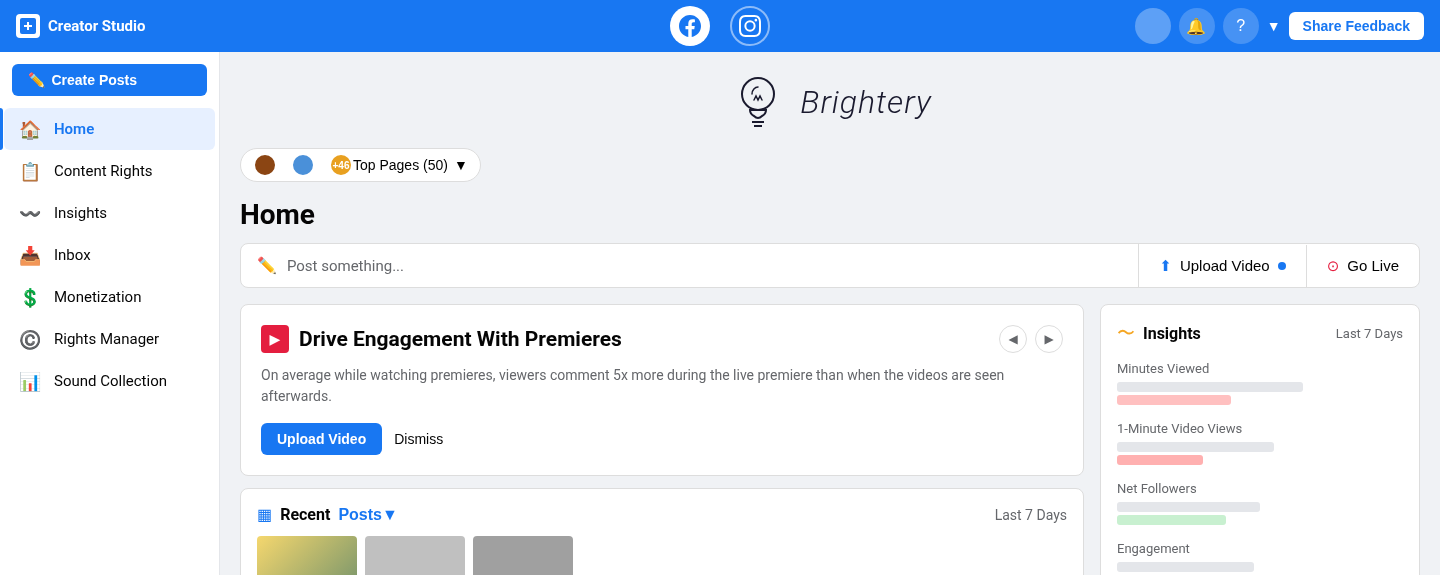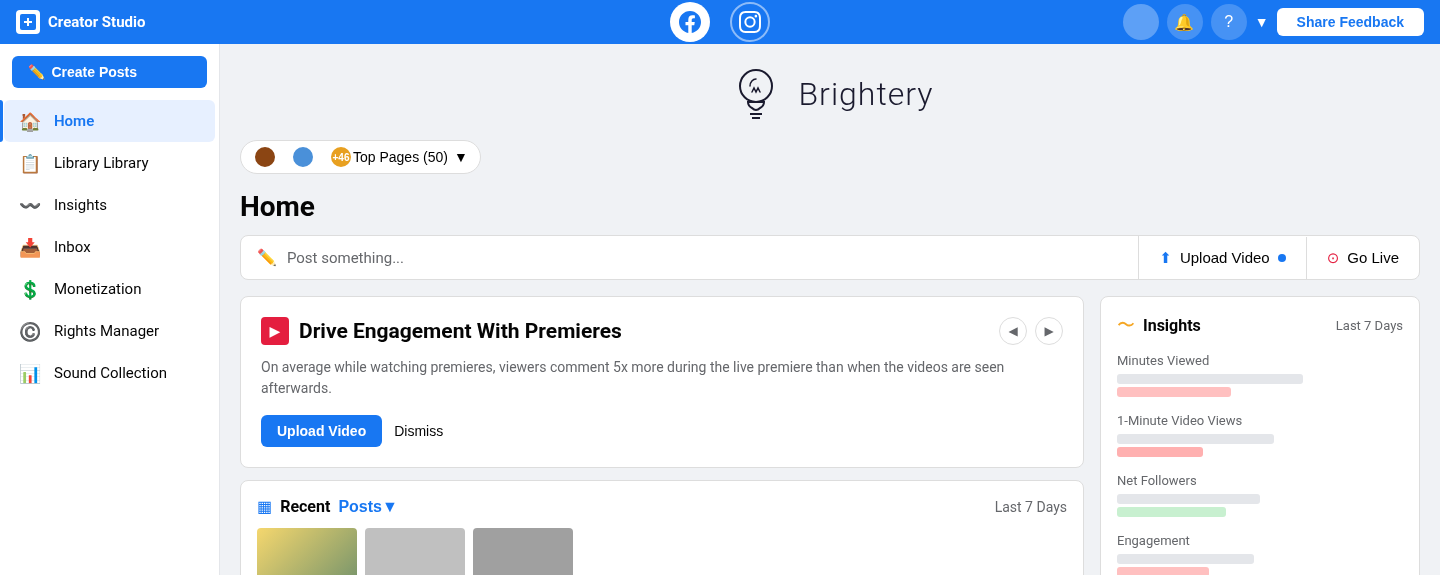--- a/index.html
+++ b/index.html
@@ -1,21 +1,21 @@
 <!DOCTYPE html>
 <html><head>
   <meta charset="utf-8">
   <style>
     * { margin: 0; padding: 0; box-sizing: border-box; }
     body { font-family: -apple-system, BlinkMacSystemFont, 'Segoe UI', Roboto, Helvetica, Arial, sans-serif; background: #f0f2f5; width: 1440px; height: 575px; overflow: hidden; }
 
     
     .top-nav {
       background: #1877f2;
-      height: 44px;
+      height: 52px;
       display: flex;
       align-items: center;
       padding: 0 16px;
       position: relative;
       z-index: 10;
     }
     .nav-logo {
       display: flex;
       align-items: center;
       gap: 8px;
@@ -83,21 +83,21 @@
       border: none;
       cursor: pointer;
       color: white;
       font-size: 14px;
     }
     .share-feedback-btn {
       background: white;
       color: #1877f2;
       border: none;
       border-radius: 6px;
-      padding: 6px 20px;
+      padding: 6px 14px;
       font-weight: 600;
       font-size: 14px;
       cursor: pointer;
     }
 
     
     .layout {
       display: flex;
       height: calc(575px - 44px);
     }
@@ -428,20 +428,21 @@
     .bar-gray-4 { background: #e4e6ea; width: 48%; }
     .bar-red-3 { background: #ffc0c0; width: 32%; }
 
     
     .brightery-logo {
       display: flex;
       align-items: center;
       gap: 12px;
       justify-content: center;
       margin-bottom: 16px;
+      font-style: italic;
     }
     .brightery-text {
       font-size: 32px;
       font-weight: 300;
       color: #1a1a2e;
       letter-spacing: 1px;
     }
 
     .left-column {
       display: flex;
@@ -496,21 +497,21 @@
     <div class="sidebar-item-wrapper">
       <div class="active-bar"></div>
       <div class="sidebar-item active">
         <span class="sidebar-icon">🏠</span>
         <span>Home</span>
       </div>
     </div>
 
     <div class="sidebar-item">
       <span class="sidebar-icon">📋</span>
-      <span>Library Library</span>
+      <span>Content Rights</span>
     </div>
 
     <div class="sidebar-item">
       <span class="sidebar-icon">〰️</span>
       <span>Insights</span>
     </div>
 
     <div class="sidebar-item">
       <span class="sidebar-icon">📥</span>
       <span>Inbox</span>

